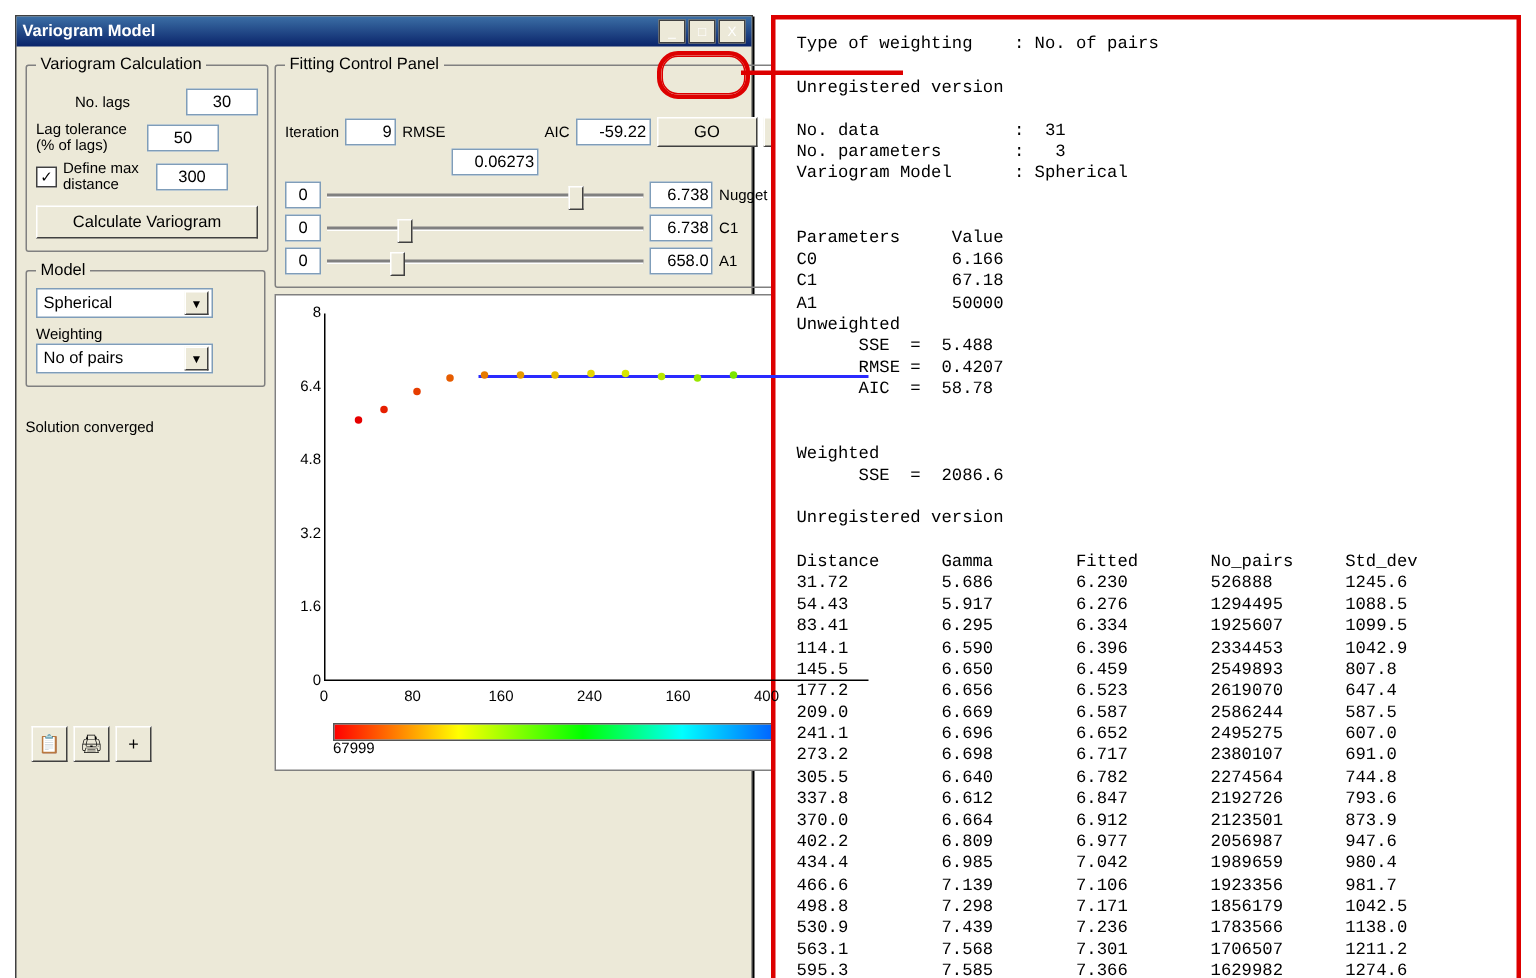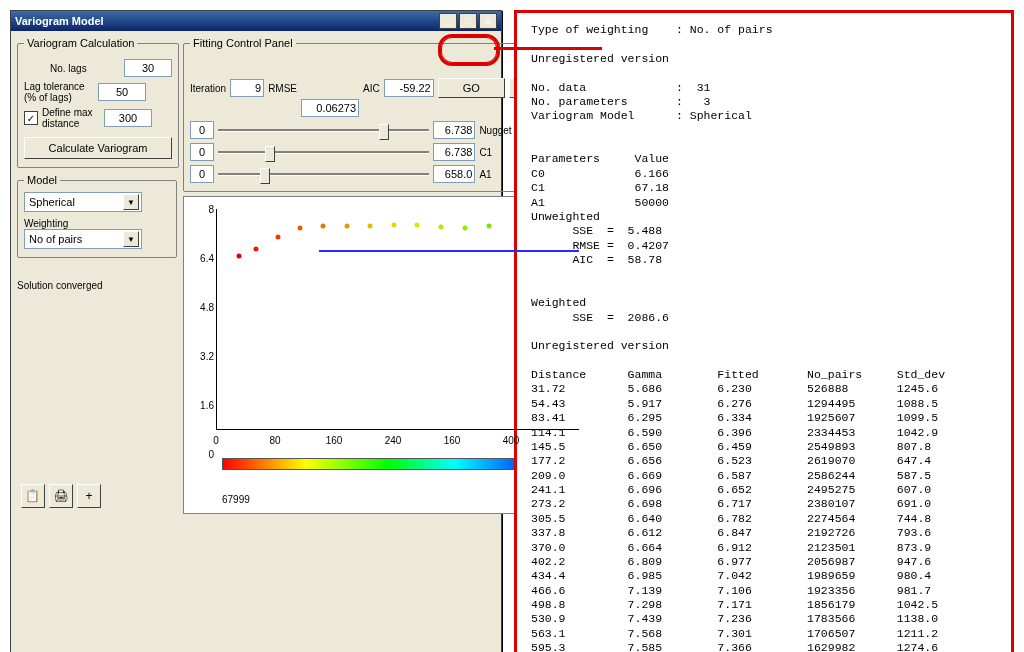--- a/index.html
+++ b/index.html
@@ -29,21 +29,21 @@
   .slider-thumb { position:absolute; top:1px; width:8px; height:14px; background:#ECE9D8; border:1px solid #404040; border-top-color:#fff; border-left-color:#fff; }
   .chart-area { background:#fff; border:1px solid #808080; padding:8px; height:300px; display:flex; flex-direction:column; }
   .plot { flex:1; position:relative; }
   .axis-v { position:absolute; left:24px; top:4px; bottom:24px; width:1px; background:#000; }
   .axis-h { position:absolute; left:24px; right:6px; bottom:24px; height:1px; background:#000; }
   .ytick { position:absolute; left:0; width:22px; text-align:right; font-size:10px; transform:translateY(-50%); }
   .xtick { position:absolute; bottom:8px; font-size:10px; transform:translateX(-50%); }
   .point { position:absolute; width:5px; height:5px; border-radius:50%; transform:translate(-50%, 50%); }
   .fit-line { position:absolute; border-top:2px solid #2a2aff; }
   .gradient-bar { height:10px; margin:4px 30px 0 30px; background:linear-gradient(to right,#ff0000 0%,#ffff00 25%,#00ff00 50%,#00ffff 70%,#0000ff 100%); border:1px solid #555; }
-  .grad-labels { display:flex; justify-content:space-between; padding:0 30px; font-size:10px;margin-top:24px; }
+  .grad-labels { display:flex; justify-content:space-between; padding:0 30px; font-size:10px; }
   .toolbtns { display:flex; gap:4px; padding:2px 4px 6px 4px; }
   .toolbtn { width:22px; height:22px; background:#ECE9D8; border:1px solid #404040; border-top-color:#fff; border-left-color:#fff; display:flex; align-items:center; justify-content:center; font-size:12px;}
   
   .callout-wrap { position:relative; }
   .callout-ring { position:absolute; border:3px solid #d00; border-radius:14px; box-shadow:0 0 0 1px #d00 inset; pointer-events:none; }
   .callout-line { position:absolute; height:3px; background:#d00; pointer-events:none; }
   
   .output { flex:1; border:3px solid #d00; background:#fff; padding:10px 14px; font-family:"Courier New",monospace; font-size:11.5px; line-height:1.25; white-space:pre; overflow:hidden; }
 </style>
 </head>

